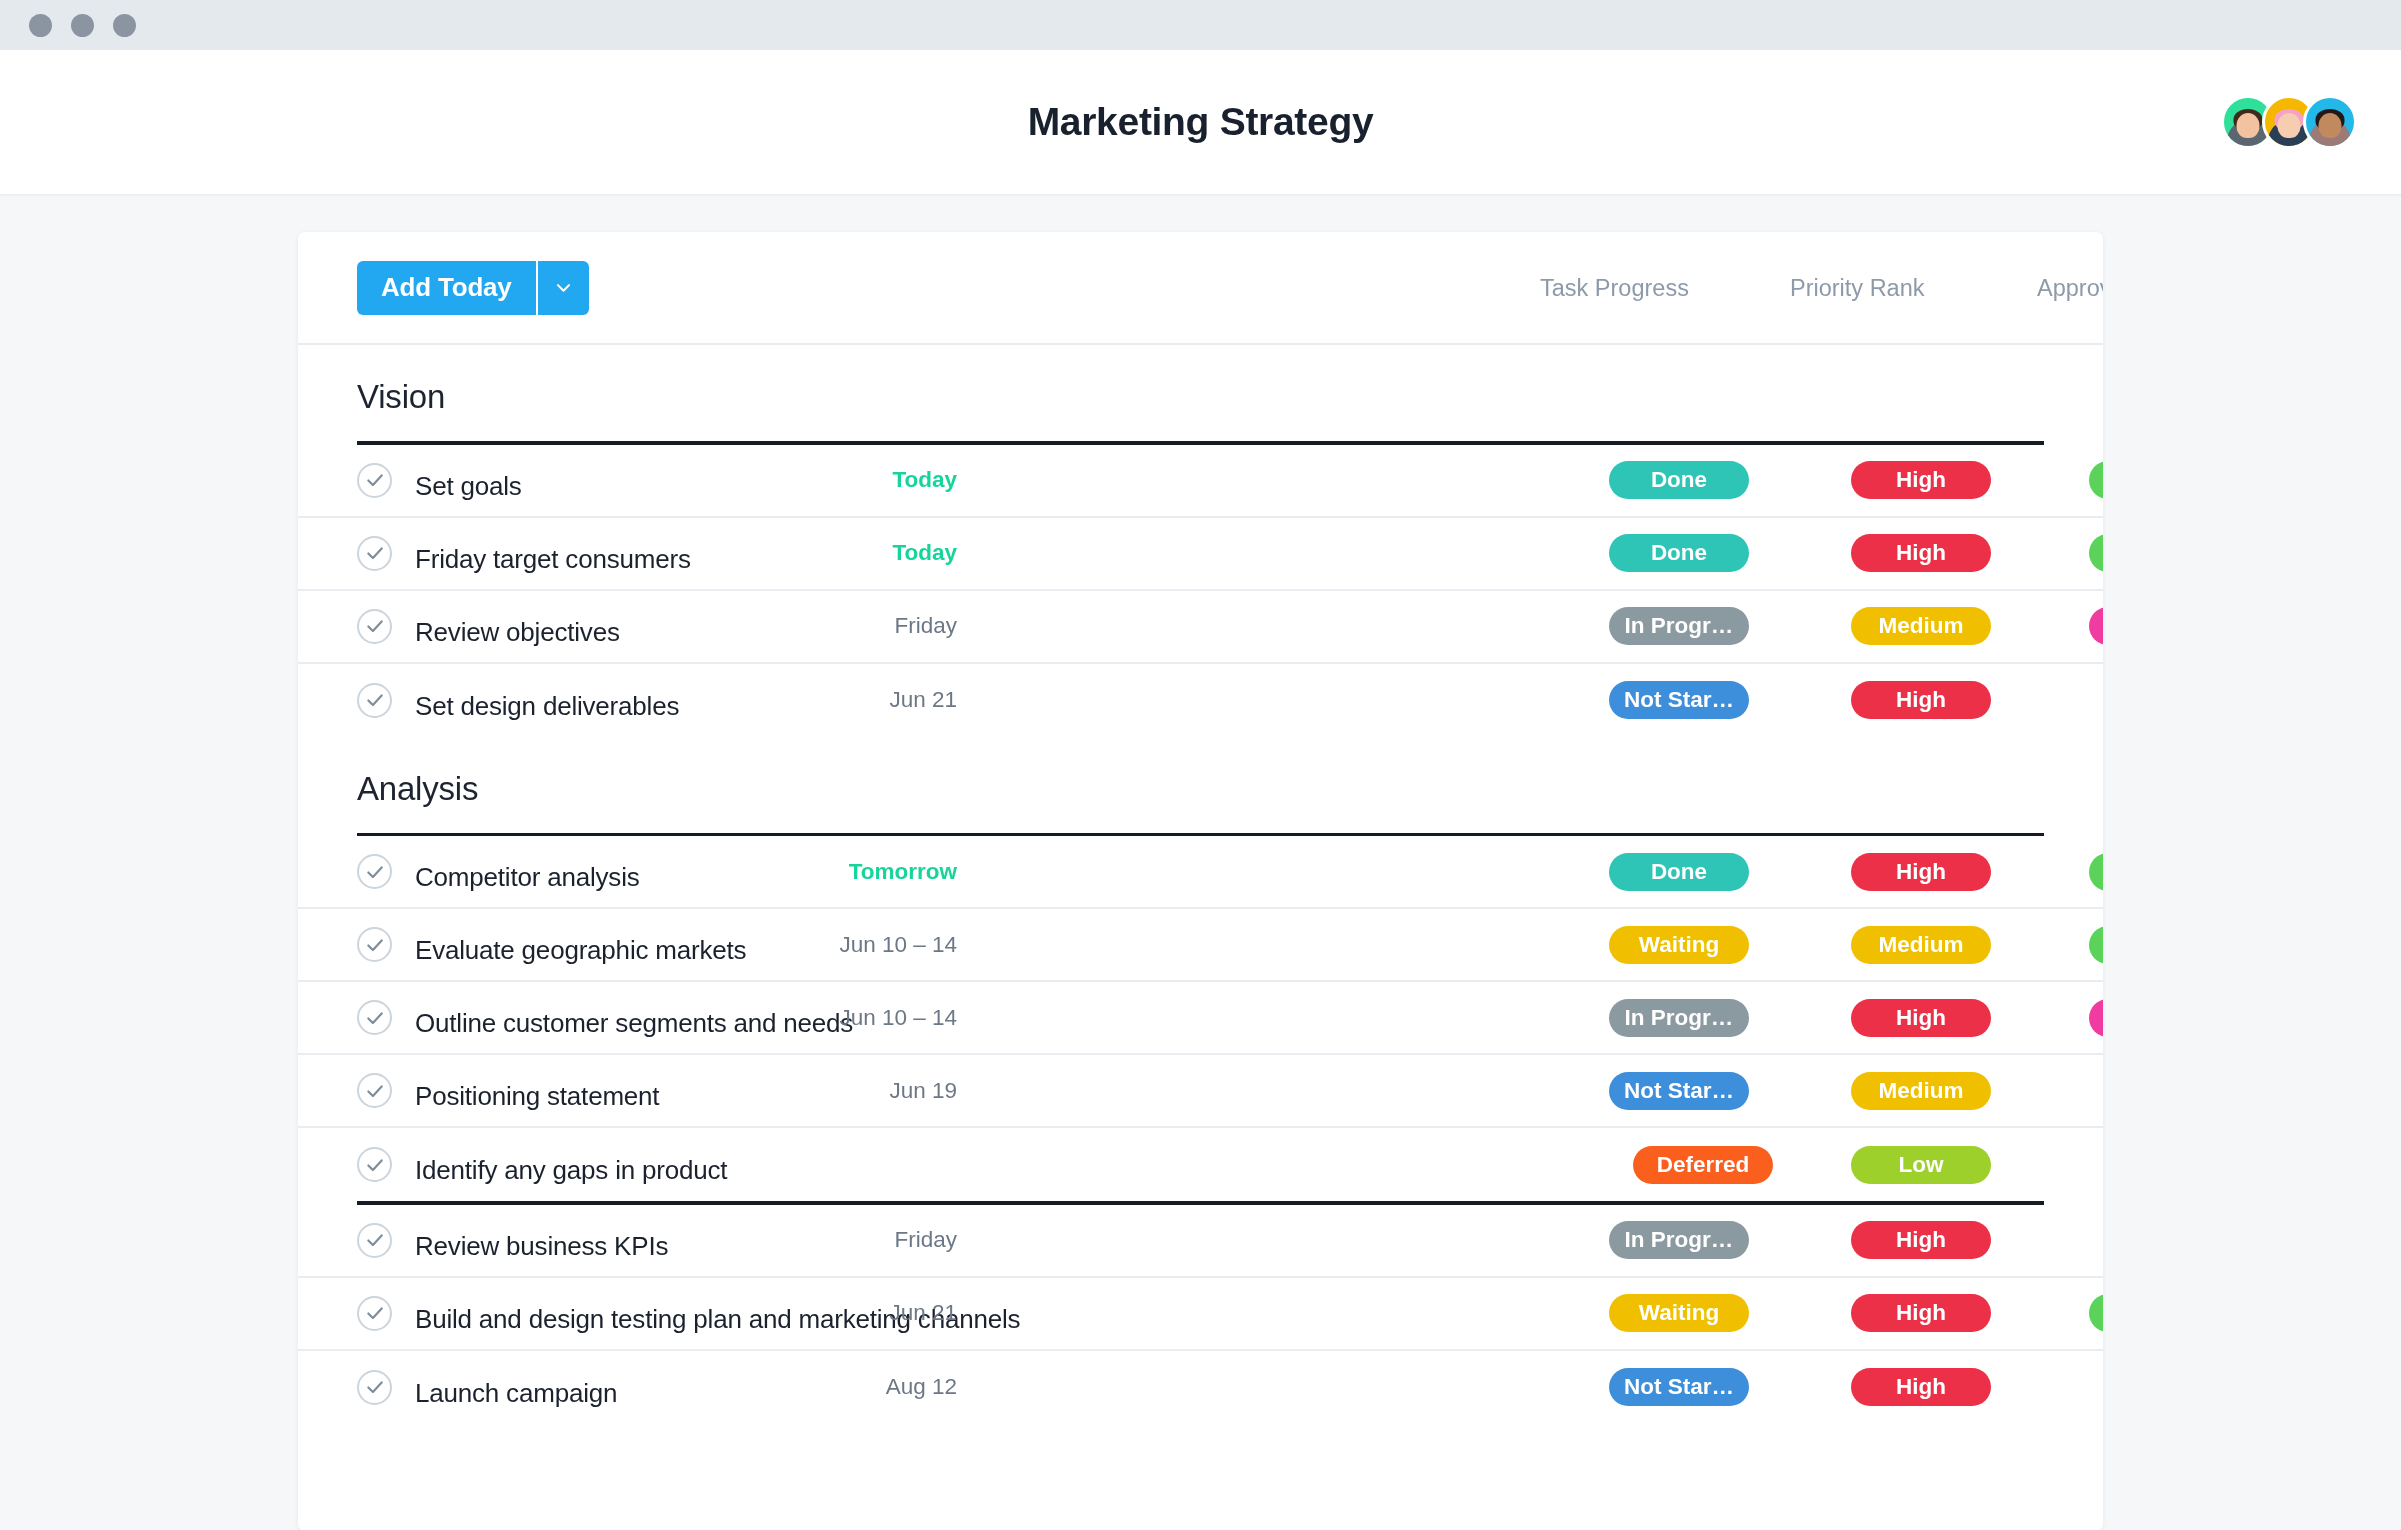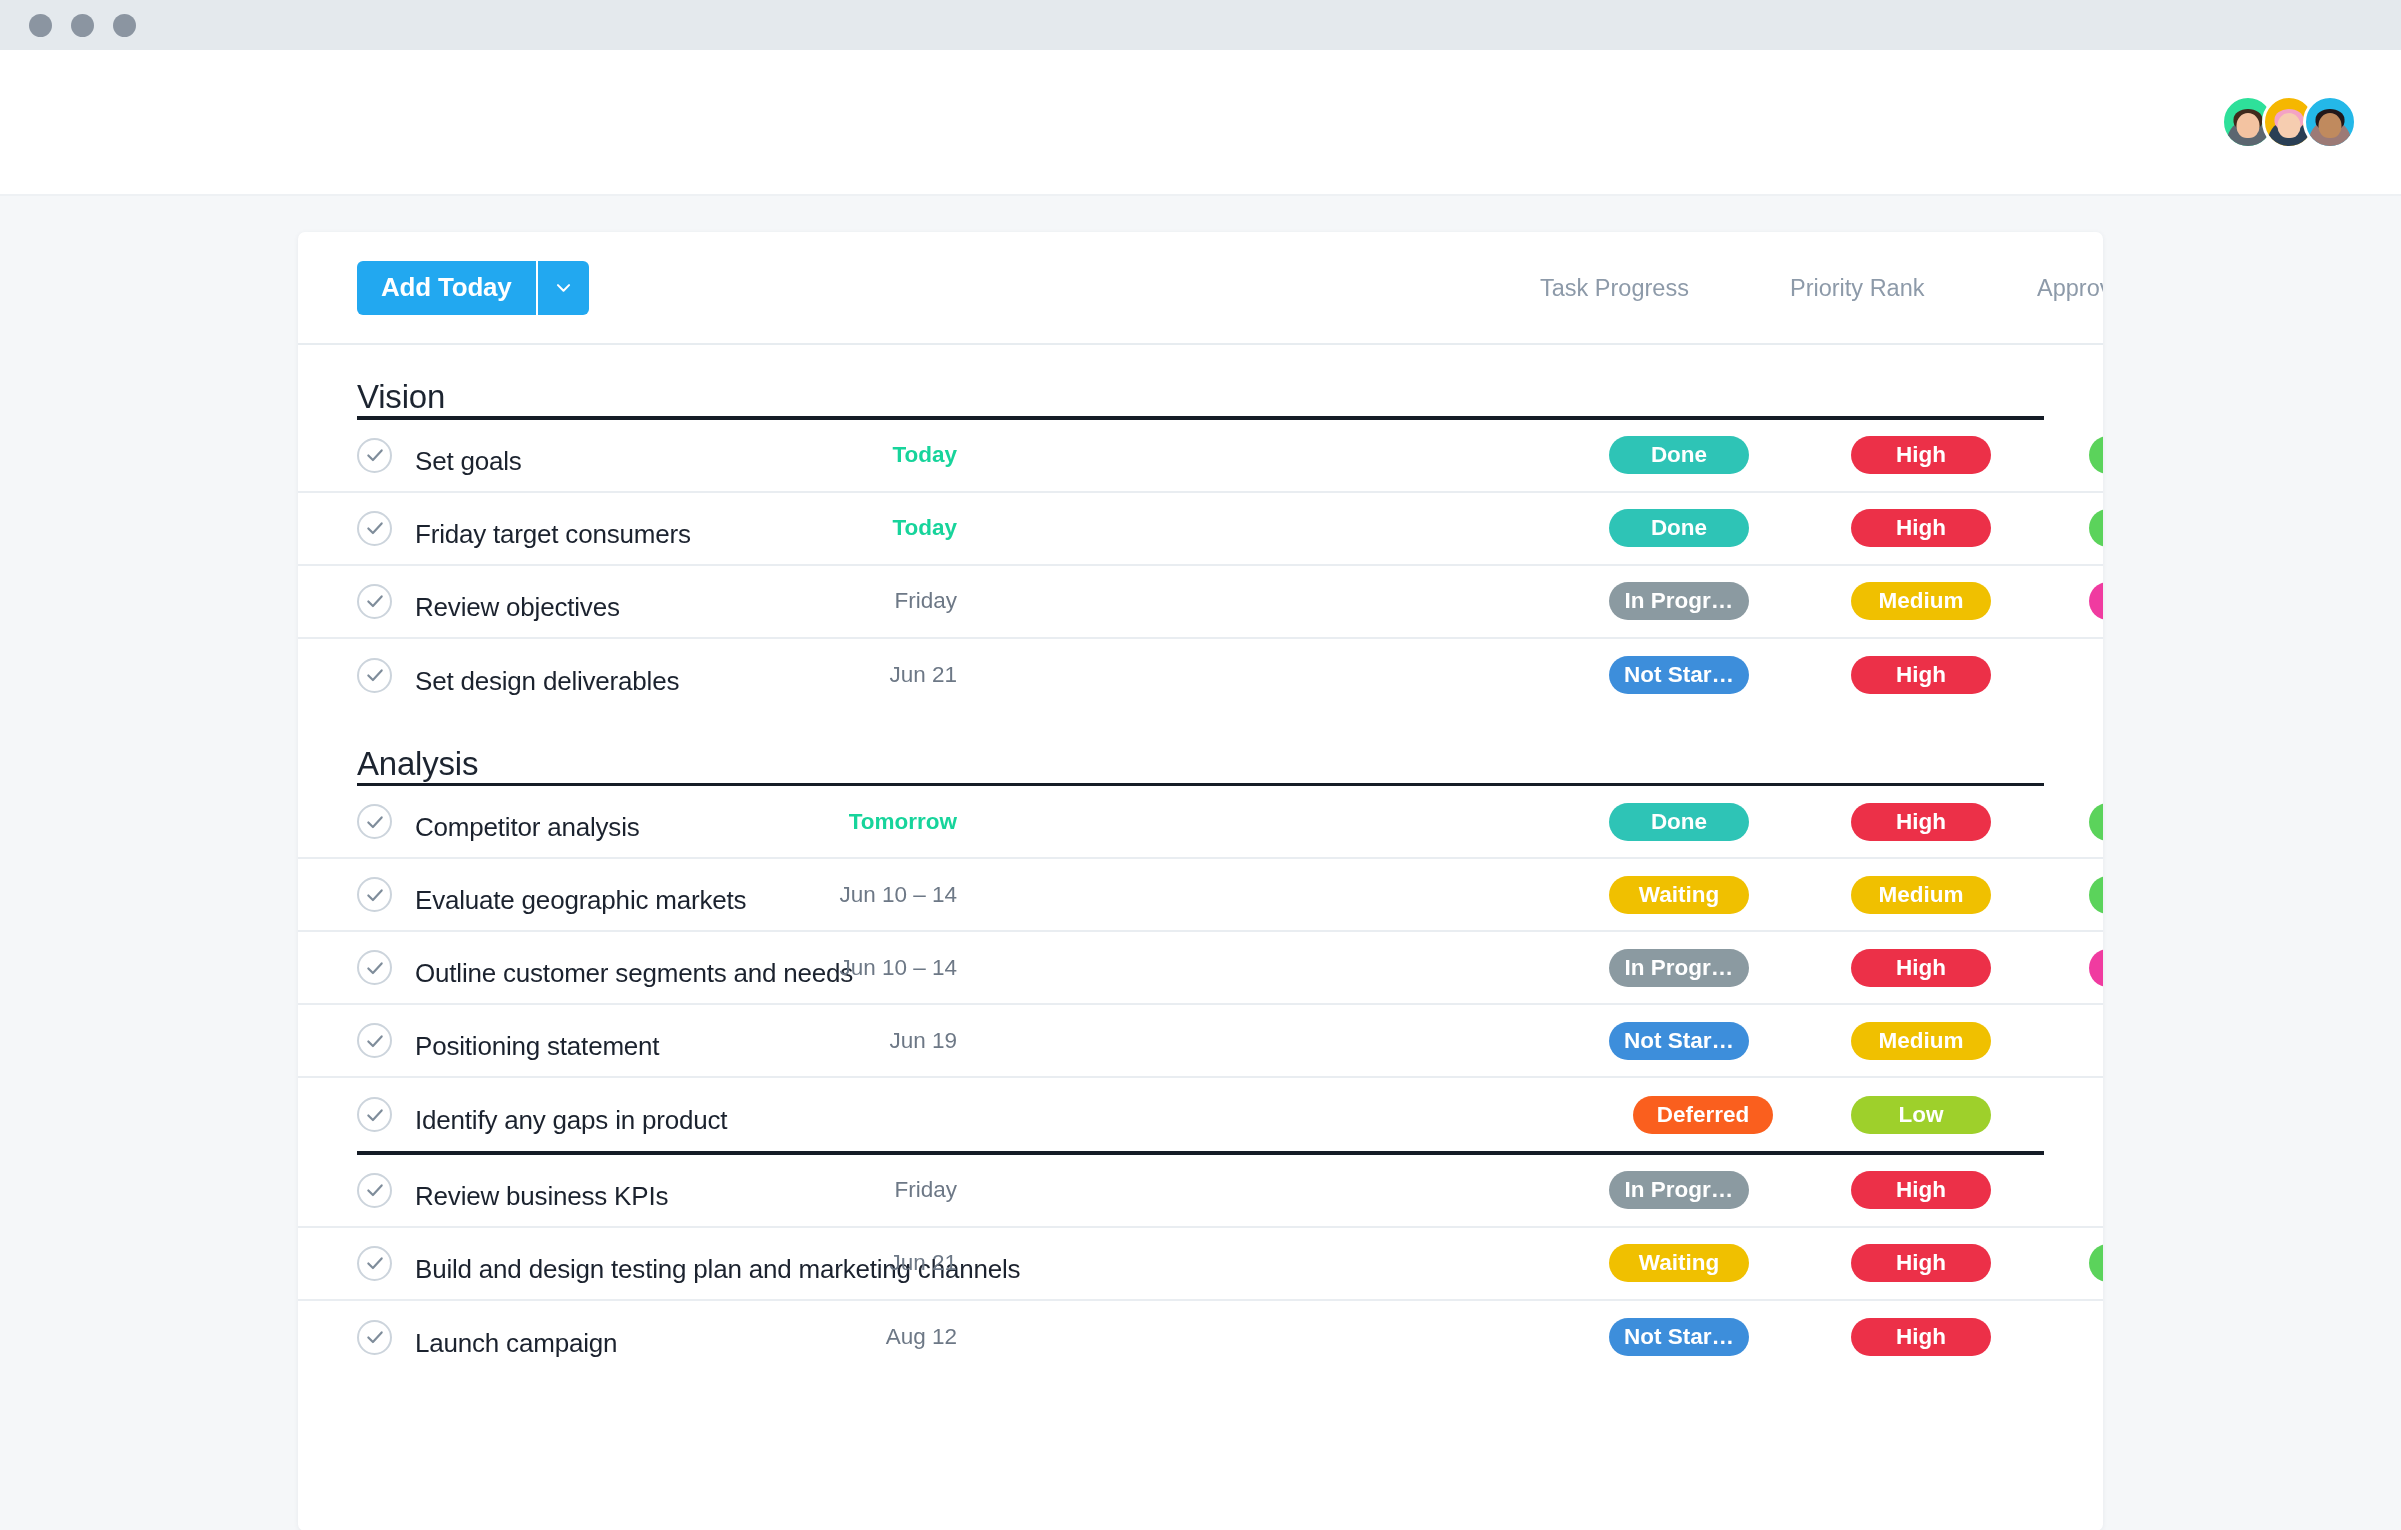--- a/index.html
+++ b/index.html
@@ -145,21 +145,21 @@
   }
   #head-progress { left: 1242px; }
   #head-priority { left: 1492px; }
   #head-approved { left: 1739px; }
 
   
   .section { }
   .section-title {
     font-size: 33px;
     color: #1c2430;
-    padding: 33px 0 0 59px;
+    padding: 33px 0 25px 59px;
     letter-spacing: -0.2px;
   }
   .section-rule {
     height: 3.5px;
     background: #151c26;
     margin: 0 59px 0 59px;
   }
 
   
   .row {
@@ -224,20 +224,21 @@
 </head>
 <body>
 
 <div id="titlebar">
   <div class="dot"></div>
   <div class="dot"></div>
   <div class="dot"></div>
 </div>
 
 <div id="appheader">
+  <div id="app-title">Marketing Strategy</div>
   <div id="avatars">
       <div class="avatar" style="background: rgb(46, 224, 154);">
         <div class="av-body" style="background: rgb(92, 102, 112);"></div>
         <div class="av-hair" style="background: rgb(63, 42, 28);"></div>
         <div class="av-head" style="background: rgb(243, 195, 161);"></div>
       </div>
       <div class="avatar" style="background: rgb(245, 183, 0);">
         <div class="av-body" style="background: rgb(42, 63, 85);"></div>
         <div class="av-hair" style="background: rgb(244, 163, 196);"></div>
         <div class="av-head" style="background: rgb(246, 205, 176);"></div>

